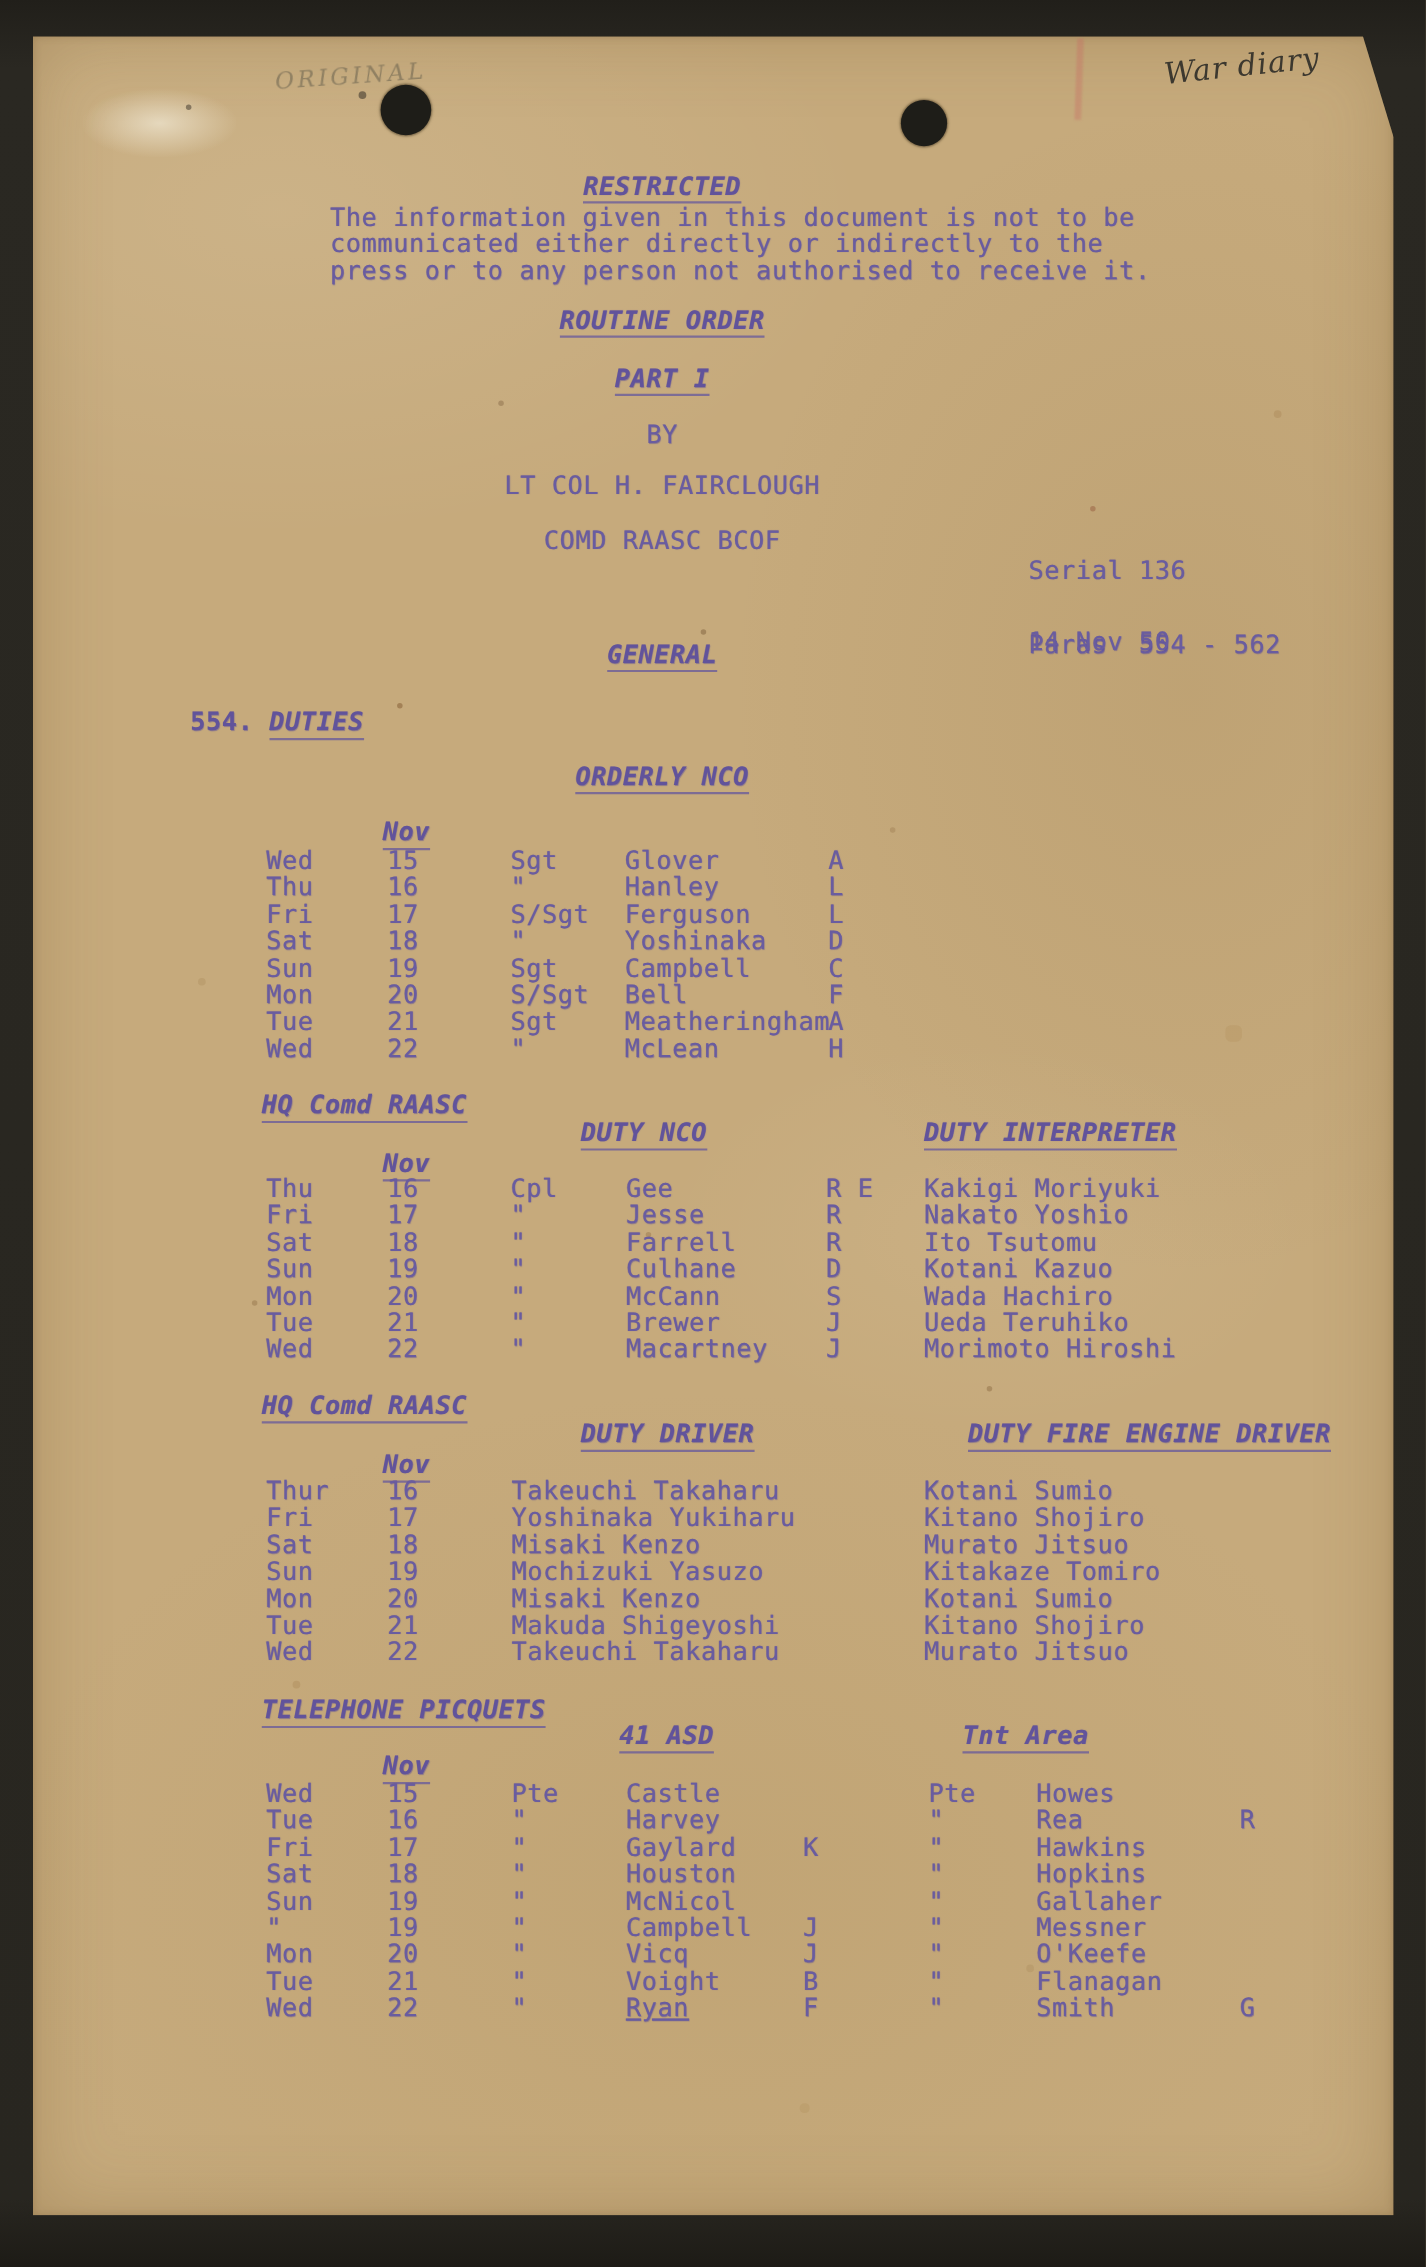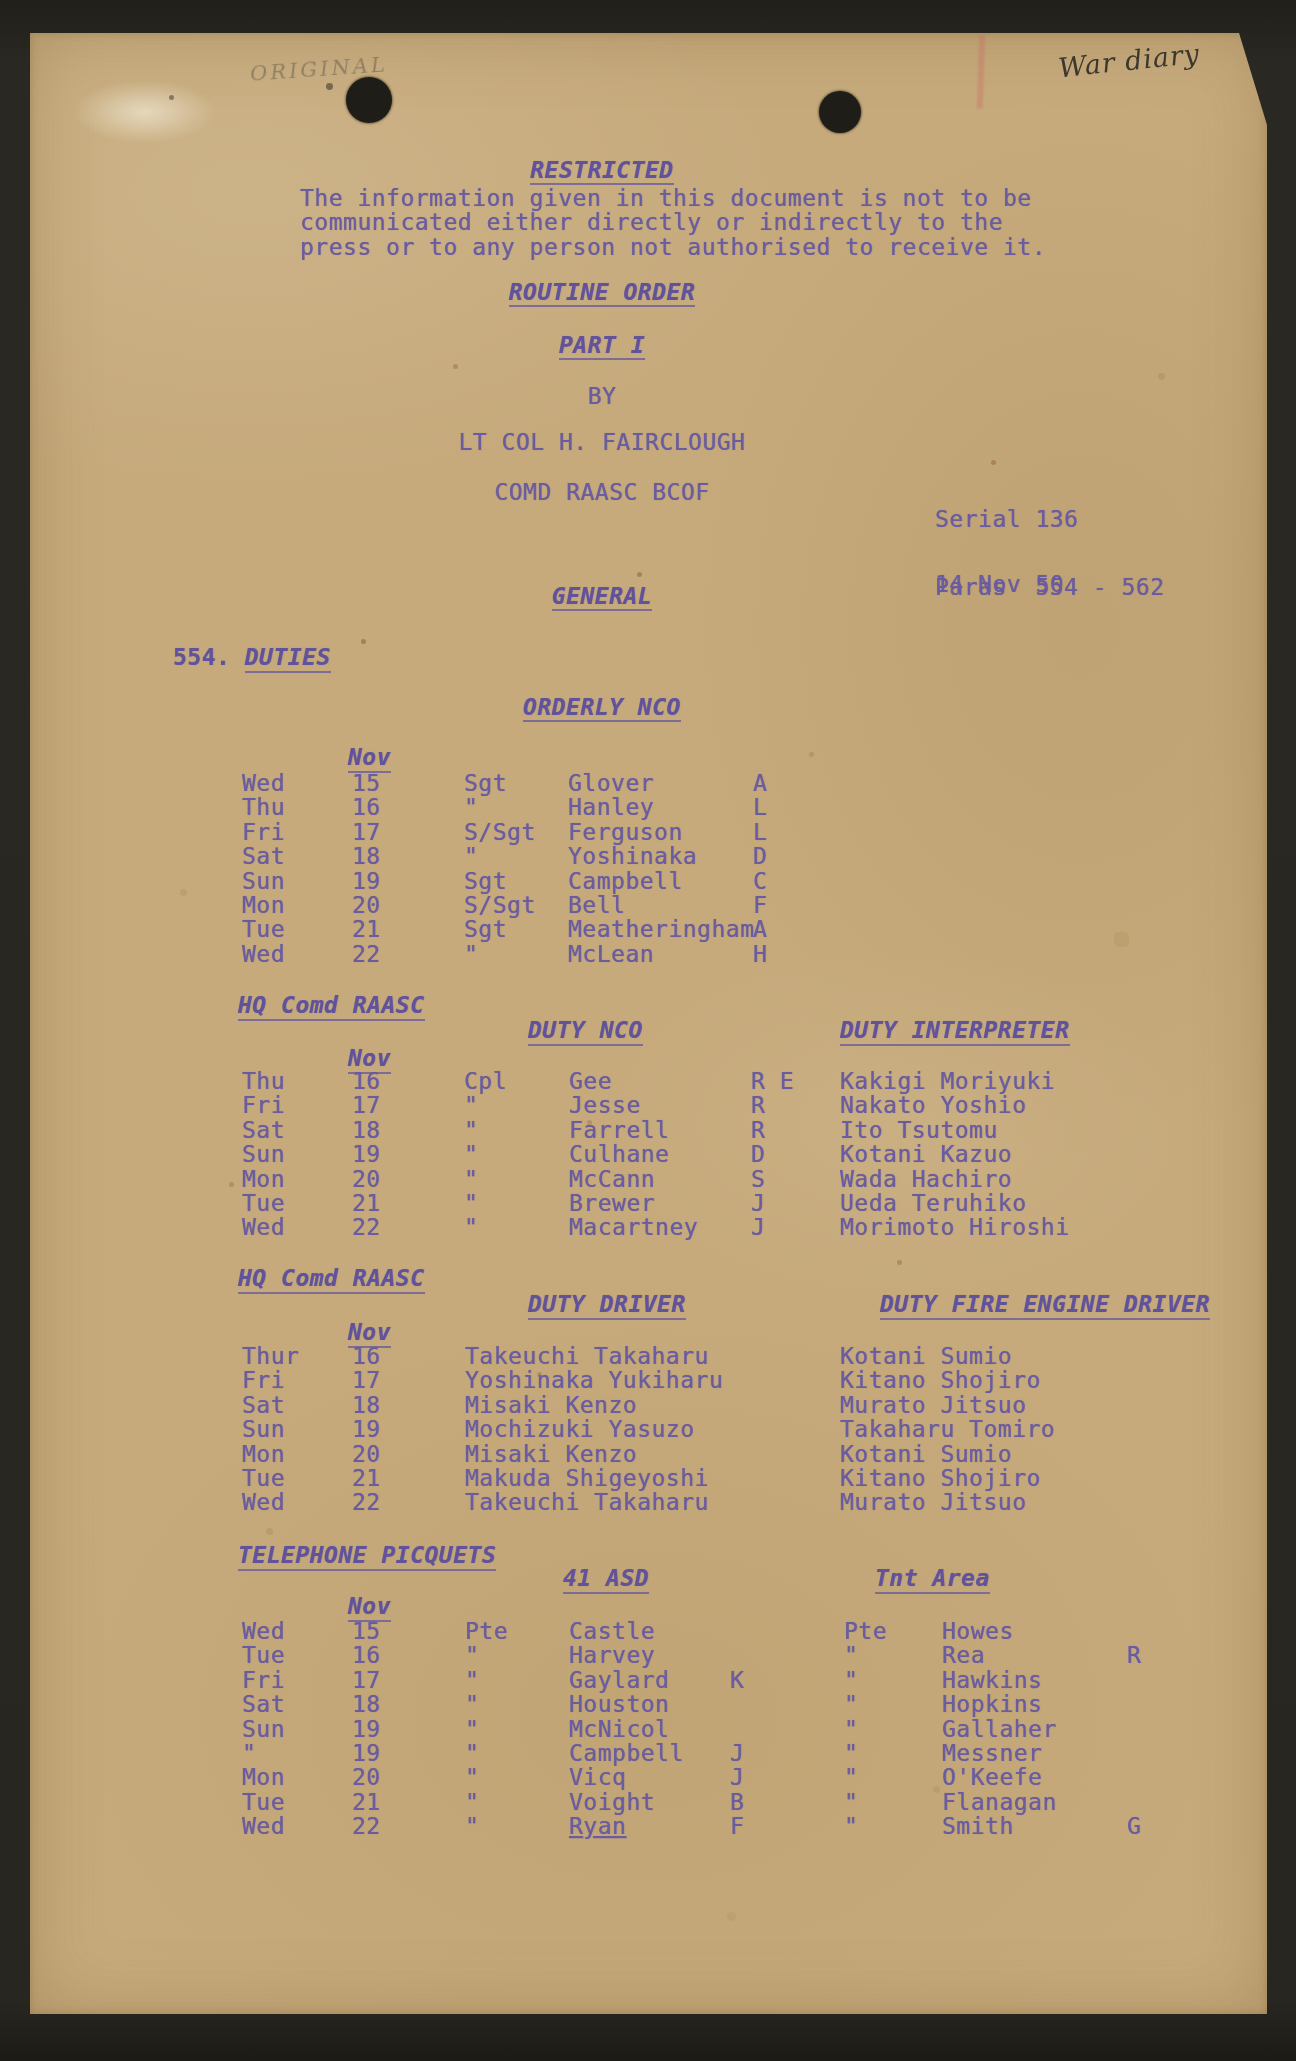--- a/index.html
+++ b/index.html
@@ -232,21 +232,21 @@
         <div class="trow" style="top: 48.8px;">
           <span class="tcell" style="left: 0px;">Sat</span>
           <span class="tcell" style="left: 110px;">18</span>
           <span class="tcell" style="left: 223px;">Misaki Kenzo</span>
           <span class="tcell" style="left: 598px;">Murato Jitsuo</span>
         </div>
         <div class="trow" style="top: 73.2px;">
           <span class="tcell" style="left: 0px;">Sun</span>
           <span class="tcell" style="left: 110px;">19</span>
           <span class="tcell" style="left: 223px;">Mochizuki Yasuzo</span>
-          <span class="tcell" style="left: 598px;">Takaharu Tomiro</span>
+          <span class="tcell" style="left: 598px;">Kitakaze Tomiro</span>
         </div>
         <div class="trow" style="top: 97.6px;">
           <span class="tcell" style="left: 0px;">Mon</span>
           <span class="tcell" style="left: 110px;">20</span>
           <span class="tcell" style="left: 223px;">Misaki Kenzo</span>
           <span class="tcell" style="left: 598px;">Kotani Sumio</span>
         </div>
         <div class="trow" style="top: 122px;">
           <span class="tcell" style="left: 0px;">Tue</span>
           <span class="tcell" style="left: 110px;">21</span>

